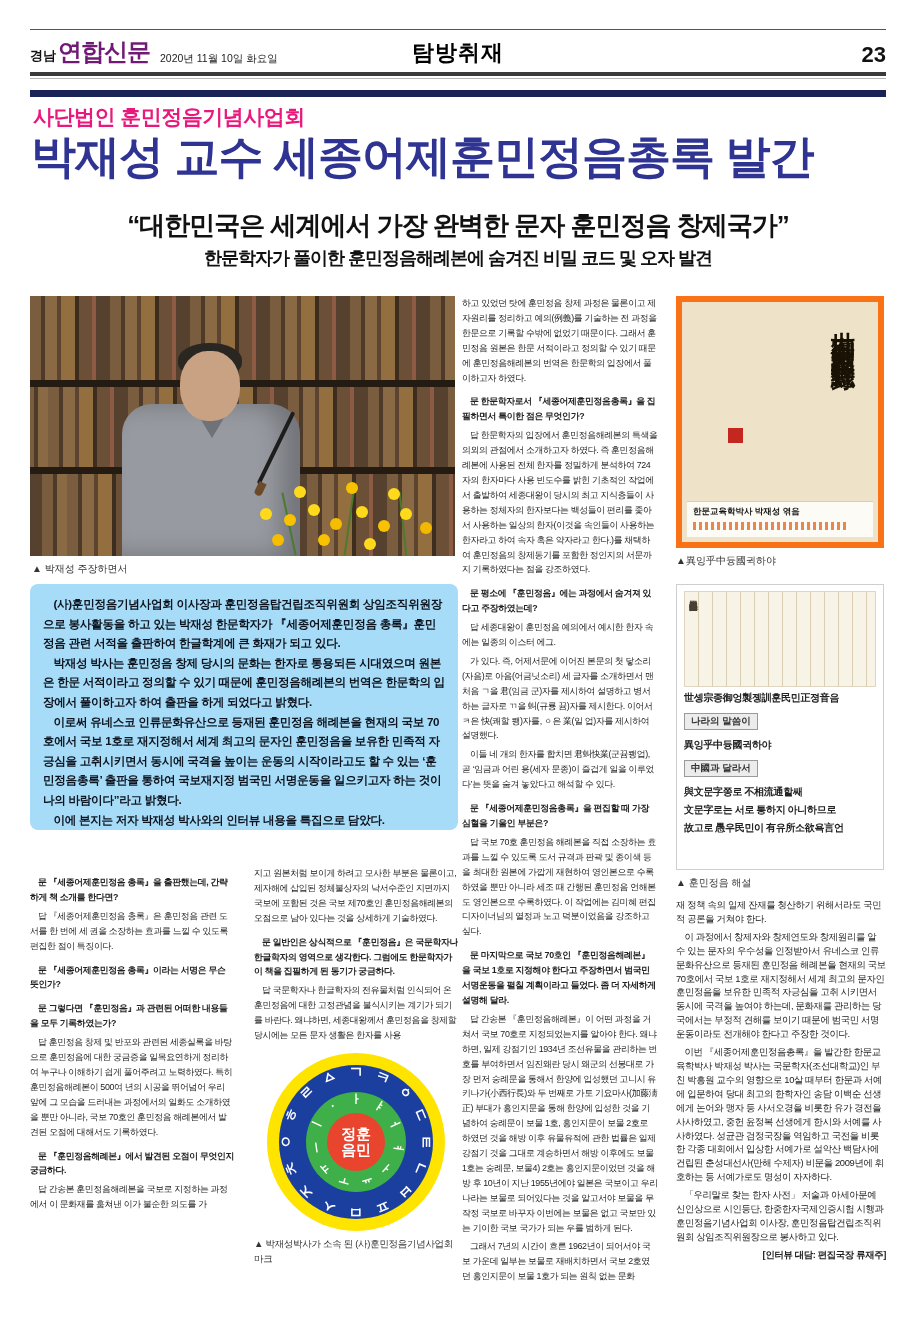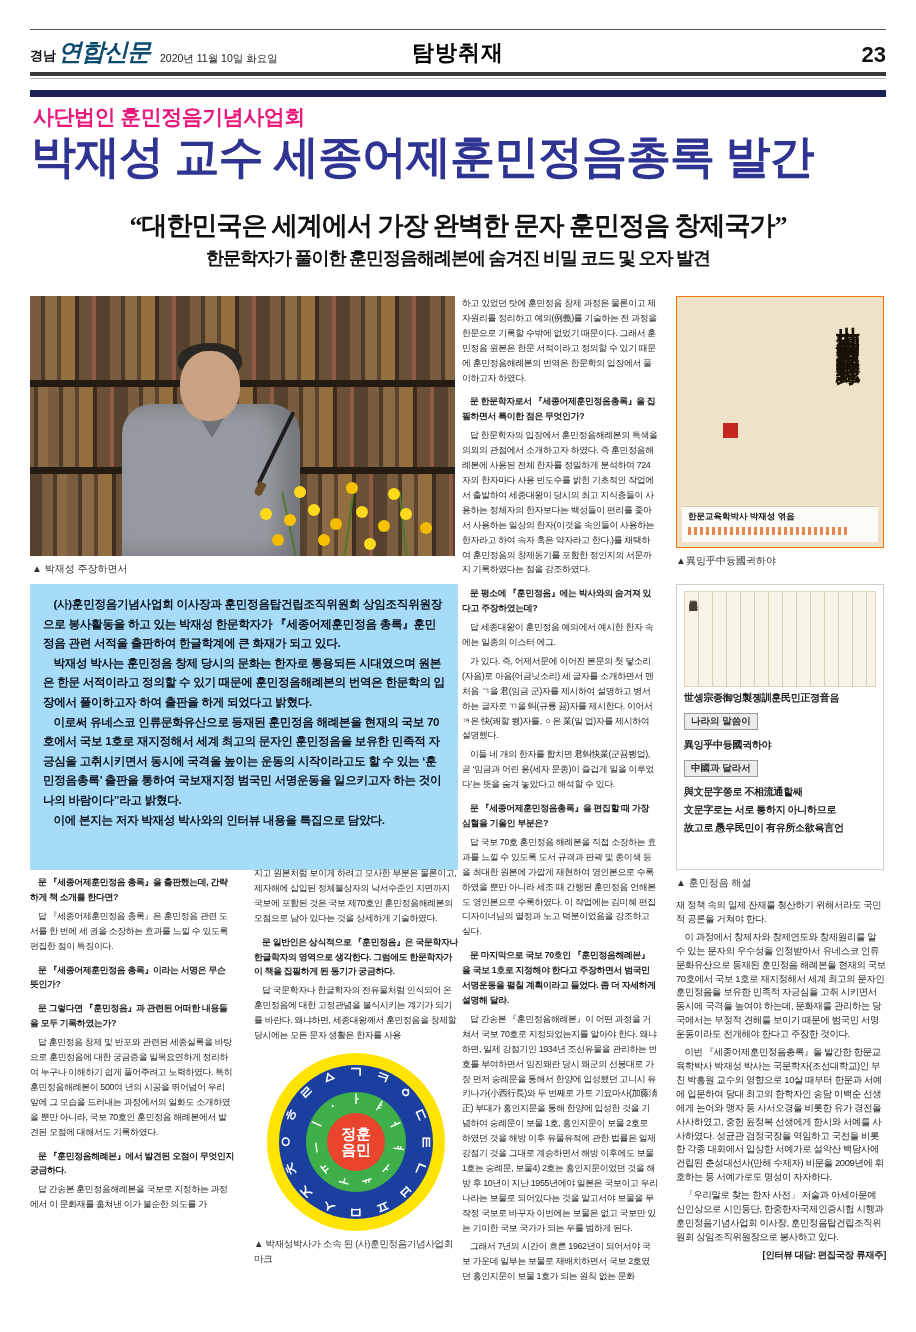--- a/index.html
+++ b/index.html
@@ -4,31 +4,31 @@
 <style>
   html,body{margin:0;padding:0;background:#e9e9e9;}
   .page{position:relative;width:916px;height:1332px;background:#ffffff;margin:0 auto;
         font-family:"Liberation Sans","DejaVu Sans",sans-serif;color:#1c1c1c;overflow:hidden;}
   .abs{position:absolute;}
   
   .rule-top{left:30px;right:30px;top:29px;height:1px;background:#555;}
   .masthead{left:30px;right:30px;top:36px;height:34px;}
   .logo-wrap{position:absolute;left:0;bottom:2px;display:flex;align-items:baseline;gap:2px;}
   .logo-region{font-size:13px;font-weight:bold;color:#111;}
-  .logo-brand{font-size:24px;font-weight:bold;font-style:italic;color:#0c4a6e;letter-spacing:-1px;}
+  .logo-brand{font-size:24px;font-weight:bold;color:#701a75;letter-spacing:-1px;}
   .masthead-date{position:absolute;left:130px;bottom:4px;font-size:10.5px;color:#222;}
   .section-title{position:absolute;left:0;right:0;bottom:2px;text-align:center;font-size:22px;font-weight:bold;letter-spacing:1px;color:#000;}
   .page-number{position:absolute;right:0;bottom:2px;font-size:22px;font-weight:bold;color:#111;}
   .rule-thick{left:30px;right:30px;top:72px;height:4px;background:#3a3a3a;}
   .rule-thin2{left:30px;right:30px;top:78px;height:1px;background:#b5b5b5;}
   
   .navy-bar{left:30px;right:30px;top:90px;height:7px;background:#1b2256;}
   .kicker{left:33px;top:103px;font-size:21px;font-weight:bold;letter-spacing:-0.5px;}
   .main-title{left:31px;top:130px;font-size:45px;font-weight:bold;letter-spacing:-1px;line-height:1.2;}
-  .subhead{left:0;right:0;text-align:center;font-family:Liberation Serif, serif;font-weight:bold;color:#111;}
+  .subhead{left:0;right:0;text-align:center;font-family:Liberation Sans, sans-serif;font-weight:bold;color:#111;}
   .subhead1{top:208px;font-size:26px;letter-spacing:-1px;}
   .subhead2{top:246px;font-size:18px;letter-spacing:-1px;}
   
   .figcap{font-size:10px;color:#333;}
   .photo{left:30px;top:296px;width:425px;height:260px;background:#3e3126;overflow:hidden;}
   .shelfrow{position:absolute;left:0;right:0;background:repeating-linear-gradient(90deg,
      #7a5c3e 0 11px,#4e3a28 11px 15px,#8a6a45 15px 27px,#5d4430 27px 31px,#936e3f 31px 45px,
      #3c2d1f 45px 49px,#6b4f36 49px 62px,#8d5b43 62px 66px,#55412e 66px 80px);}
   .shelf-board{position:absolute;left:0;right:0;height:7px;background:#241b12;}
   .man-body{position:absolute;left:92px;bottom:0;width:178px;height:152px;background:#979aa0;border-radius:30px 30px 0 0;box-shadow:inset -18px 0 24px rgba(0,0,0,.25);}
@@ -37,34 +37,34 @@
   .man-hair{position:absolute;left:148px;top:47px;width:64px;height:34px;background:#2a2622;border-radius:50% 50% 40% 40%;}
   .brush{position:absolute;left:244px;top:112px;width:4px;height:80px;background:#1d1d1d;transform:rotate(26deg);border-radius:2px;}
   .brush-tip{position:absolute;left:226px;top:186px;width:8px;height:14px;background:#6b4a2a;transform:rotate(26deg);border-radius:0 0 4px 4px;}
   .flowers{position:absolute;left:230px;bottom:36px;width:12px;height:12px;border-radius:50%;background:#ffd91c;
      box-shadow:24px 6px 0 #f8c200,48px -4px 0 #ffd91c,70px 10px 0 #f5bd00,96px -2px 0 #ffd91c,
      118px 12px 0 #f8c200,140px 0 0 #ffd91c,160px 14px 0 #f2b900,34px -22px 0 #ffd91c,
      86px -26px 0 #f8c200,128px -20px 0 #ffd91c,58px 26px 0 #f8c200,104px 30px 0 #ffd91c,12px 26px 0 #f5bd00;}
   .stem{position:absolute;width:2px;height:64px;background:#4c7a2e;bottom:0;}
   .photo-cap{left:32px;top:562px;}
   
-  .lead-box{left:30px;top:584px;width:428px;height:286px;background:#a6dcf7;border-radius:1px;
+  .lead-box{left:30px;top:584px;width:428px;height:246px;background:#a6dcf7;border-radius:8px;
             padding:10px 13px;box-sizing:border-box;overflow:hidden;}
   .lead-p{margin:0;font-size:11.6px;font-weight:600;line-height:19.6px;color:#0d1420;text-indent:0.9em;letter-spacing:-0.3px;}
   
   .bodycol{font-size:8.9px;line-height:14.9px;letter-spacing:-0.35px;color:#222;overflow:hidden;}
   .para{margin:0 0 4px 0;text-indent:0.9em;}
   .t-q{font-weight:bold;margin-top:9px;}
   .t-cont{text-indent:0;}
   .t-sign{text-align:right;font-weight:bold;text-indent:0;margin-top:4px;}
   .qa-wrap{left:30px;top:866px;width:428px;height:466px;display:flex;gap:20px;}
   .qa-col{width:204px;overflow:hidden;}
   .colC{left:462px;top:296px;width:196px;height:1036px;}
   
-  .cover{left:676px;top:296px;width:208px;height:252px;background:#eee3c9;border:1px solid #f97316;box-sizing:border-box;overflow:hidden;}
+  .cover{left:676px;top:296px;width:208px;height:252px;background:#eee3c9;border:6px solid #f97316;box-sizing:border-box;overflow:hidden;}
   .cover-title{position:absolute;top:10px;right:18px;height:178px;writing-mode:vertical-rl;
      font-family:"Liberation Serif","DejaVu Serif",serif;font-size:24px;font-weight:bold;color:#191205;
      letter-spacing:4px;line-height:34px;}
   .cover-seal{position:absolute;left:46px;top:126px;width:15px;height:15px;background:#c4271f;}
   .cover-bottom{position:absolute;left:5px;right:5px;bottom:5px;height:36px;background:#fdfbf6;border-top:1px solid #d8cdb2;padding:4px 6px;box-sizing:border-box;}
   .cover-byline{font-size:8.5px;color:#111;font-weight:bold;}
   .cover-redline{margin-top:4px;height:8px;background:repeating-linear-gradient(90deg,#e2601a 0 3px,transparent 3px 6px);opacity:.75;width:88%;}
   .cover-cap{left:676px;top:554px;}
   
   .docfig{left:676px;top:584px;width:208px;height:286px;background:#fff;border:1px solid #cfcfcf;
@@ -197,21 +197,21 @@
           <span class="ring-ch" style="font-size: 12px; transform: rotate(327.273deg) translateY(-43px);">·</span>
         </div>
       <div class="emblem-cap">▲ 박재성박사가 소속 된 (사)훈민정음기념사업회 마크</div>
     </div>
   </div>
 
   <div class="abs bodycol colC">
       <p class="para t-cont li-cont">하고 있었던 탓에 훈민정음 창제 과정은 물론이고 제자원리를 정리하고 예의(例義)를 기술하는 전 과정을 한문으로 기록할 수밖에 없었기 때문이다. 그래서 훈민정음 원본은 한문 서적이라고 정의할 수 있기 때문에 훈민정음해례본의 번역은 한문학의 입장에서 풀이하고자 하였다.</p>
       <p class="para t-q li-q">문 한문학자로서 『세종어제훈민정음총록』을 집필하면서 특이한 점은 무엇인가?</p>
       <p class="para t-a li-a">답 한문학자의 입장에서 훈민정음해례본의 특색을 의외의 관점에서 소개하고자 하였다. 즉 훈민정음해례본에 사용된 전체 한자를 정밀하게 분석하여 724자의 한자마다 사용 빈도수를 밝힌 기초적인 작업에서 출발하여 세종대왕이 당시의 최고 지식층들이 사용하는 정체자의 한자보다는 백성들이 편리를 좇아서 사용하는 일상의 한자(이것을 속인들이 사용하는 한자라고 하여 속자 혹은 약자라고 한다.)를 채택하여 훈민정음의 창제동기를 포함한 정인지의 서문까지 기록하였다는 점을 강조하였다.</p>
-      <p class="para t-q li-q">문 평소에 『훈민정음』에는 박사와의 숨겨져 있다고 주장하였는데?</p>
+      <p class="para t-q li-q">문 평소에 『훈민정음』에는 과정에서 숨겨져 있다고 주장하였는데?</p>
       <p class="para t-a li-a">답 세종대왕이 훈민정음 예의에서 예시한 한자 속에는 일종의 이스터 에그.</p>
       <p class="para t-p li-p">가 있다. 즉, 어제서문에 이어진 본문의 첫 닿소리(자음)로 아음(어금닛소리) 세 글자를 소개하면서 맨처음 ㄱ을 君(임금 군)자를 제시하여 설명하고 병서하는 글자로 ㄲ을 虯(규룡 뀸)자를 제시한다. 이어서 ㅋ은 快(쾌할 쾡)자를, ㆁ은 業(일 업)자를 제시하여 설명했다.</p>
       <p class="para t-p li-p">이들 네 개의 한자를 합치면 君虯快業(군뀸쾡업), 곧 ‘임금과 어린 용(세자 문종)이 즐겁게 일을 이루었다’는 뜻을 숨겨 놓았다고 해석할 수 있다.</p>
       <p class="para t-q li-q">문 『세종어제훈민정음총록』을 편집할 때 가장 심혈을 기울인 부분은?</p>
       <p class="para t-a li-a">답 국보 70호 훈민정음 해례본을 직접 소장하는 효과를 느낄 수 있도록 도서 규격과 판곽 및 종이색 등을 최대한 원본에 가깝게 재현하여 영인본으로 수록하였을 뿐만 아니라 세조 때 간행된 훈민정음 언해본도 영인본으로 수록하였다. 이 작업에는 김미혜 편집디자이너님의 열정과 노고 덕분이었음을 강조하고 싶다.</p>
       <p class="para t-q li-q">문 마지막으로 국보 70호인 『훈민정음해례본』을 국보 1호로 지정해야 한다고 주장하면서 범국민 서명운동을 펼칠 계획이라고 들었다. 좀 더 자세하게 설명해 달라.</p>
       <p class="para t-a li-a">답 간송본 『훈민정음해례본』이 어떤 과정을 거쳐서 국보 70호로 지정되었는지를 알아야 한다. 왜냐하면, 일제 강점기인 1934년 조선유물을 관리하는 번호를 부여하면서 임진왜란 당시 왜군의 선봉대로 가장 먼저 숭례문을 통해서 한양에 입성했던 고니시 유키나가(小西行長)와 두 번째로 가토 기요마사(加藤淸正) 부대가 흥인지문을 통해 한양에 입성한 것을 기념하여 숭례문이 보물 1호, 흥인지문이 보물 2호로 하였던 것을 해방 이후 유물유적에 관한 법률은 일제강점기 것을 그대로 계승하면서 해방 이후에도 보물 1호는 숭례문, 보물4) 2호는 흥인지문이었던 것을 해방 후 10년이 지난 1955년에야 일본은 국보이고 우리나라는 보물로 되어있다는 것을 알고서야 보물을 무작정 국보로 바꾸자 이번에는 보물은 없고 국보만 있는 기이한 국보 국가가 되는 우를 범하게 된다.</p>
       <p class="para t-p li-p">그래서 7년의 시간이 흐른 1962년이 되어서야 국보 가운데 일부는 보물로 재배치하면서 국보 2호였던 흥인지문이 보물 1호가 되는 원칙 없는 문화</p>
     </div>
 

